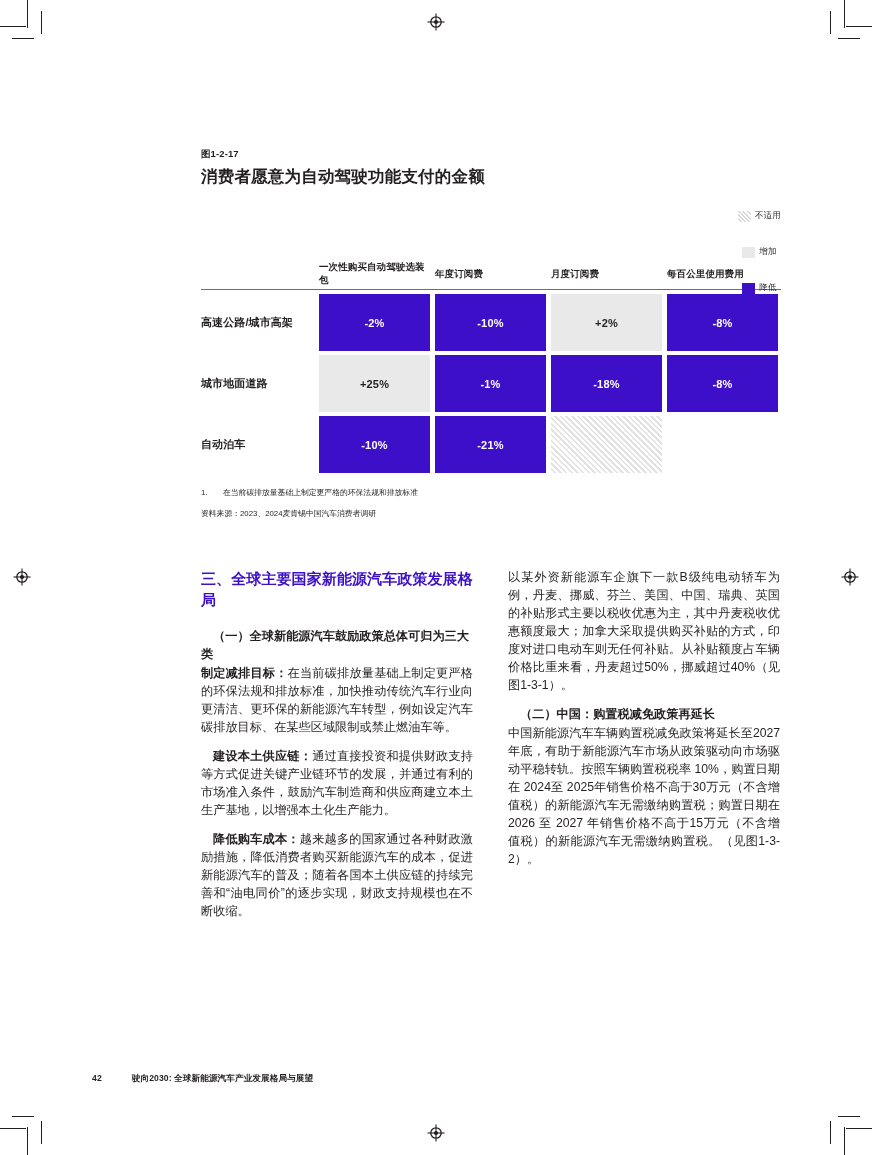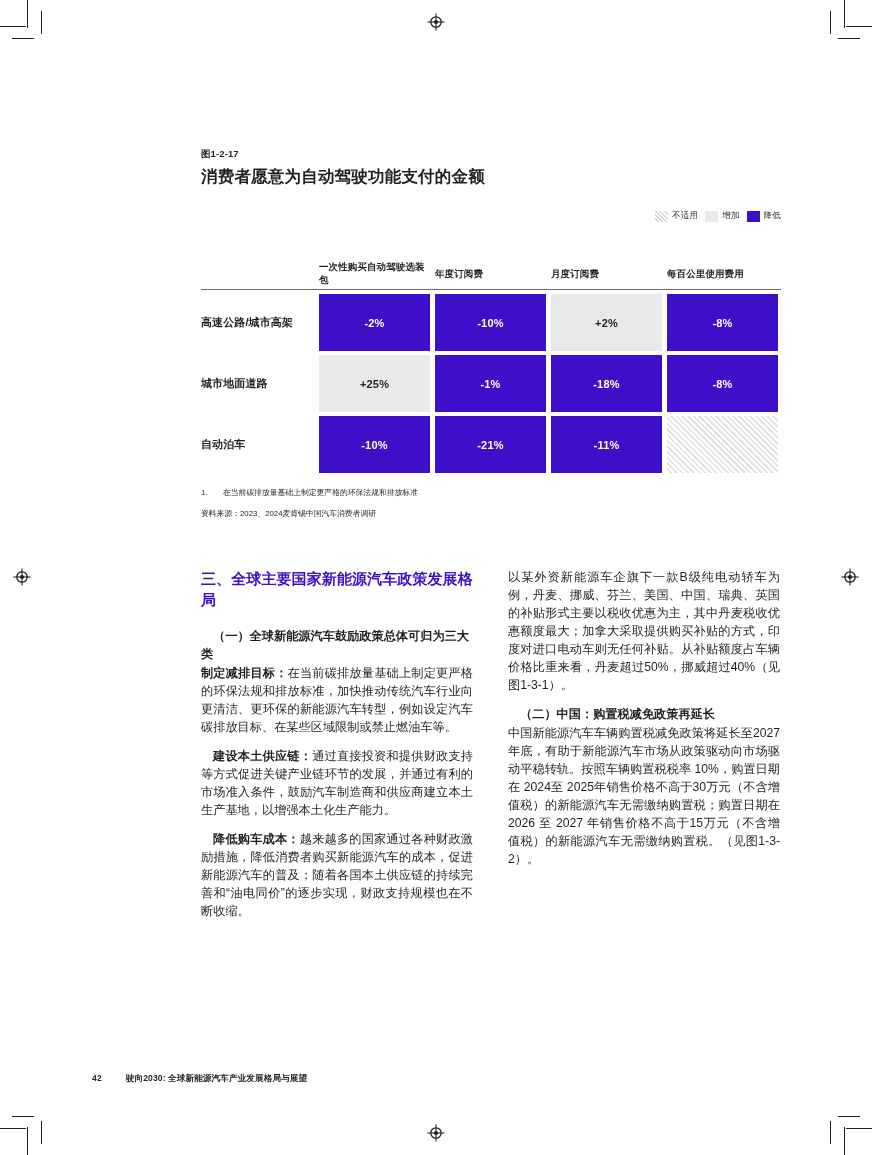--- a/index.html
+++ b/index.html
@@ -64,22 +64,23 @@
   }
   .subhead .b { font-weight: bold; }
 
   
   .legend {
     position: absolute;
     right: 0;
     top: 2px;
     display: flex;
     align-items: center;
-    gap: 3px;
+    gap: 24px;
     font-size: 8.5px;
+    flex-direction: column;
   }
   .legend-item {
     display: flex;
     align-items: center;
     gap: 4px;
     margin-left: 4px;
   }
   .legend-sw {
     width: 13px; height: 11px;
     display: inline-block;
@@ -208,21 +209,21 @@
   p.body .lead { font-weight: bold; }
   p.body.nogap { margin-bottom: 0; }
 
   
   .footer {
     position: absolute;
     left: 92px;
     top: 1073px;
     display: flex;
     align-items: baseline;
-    gap: 24px;
+    gap: 30px;
     font-size: 8.6px;
     font-weight: bold;
     color: #231f20;
     letter-spacing: .1px;
   }
   .folio { color: #231f20; }
 </style>
 </head>
 <body>
 
@@ -326,21 +327,20 @@
         <div class="cell up">+25%</div>
         <div class="cell down">-1%</div>
         <div class="cell down">-18%</div>
         <div class="cell down">-8%</div>
       </div>
 
       <div class="heat-row">
         <div class="row-label">自动泊车</div>
         <div class="cell down">-10%</div>
         <div class="cell down">-21%</div>
-        <div class="cell down">-11%</div>
         <div class="cell na"></div>
       </div>
     </div>
 
     <div class="footnotes">
       <div class="fn-line">
         <span class="fn-marker">1.</span>
         <span class="fn-text">在当前碳排放量基础上制定更严格的环保法规和排放标准</span>
       </div>
       <div class="fn-src">资料来源：2023、2024麦肯锡中国汽车消费者调研</div>

